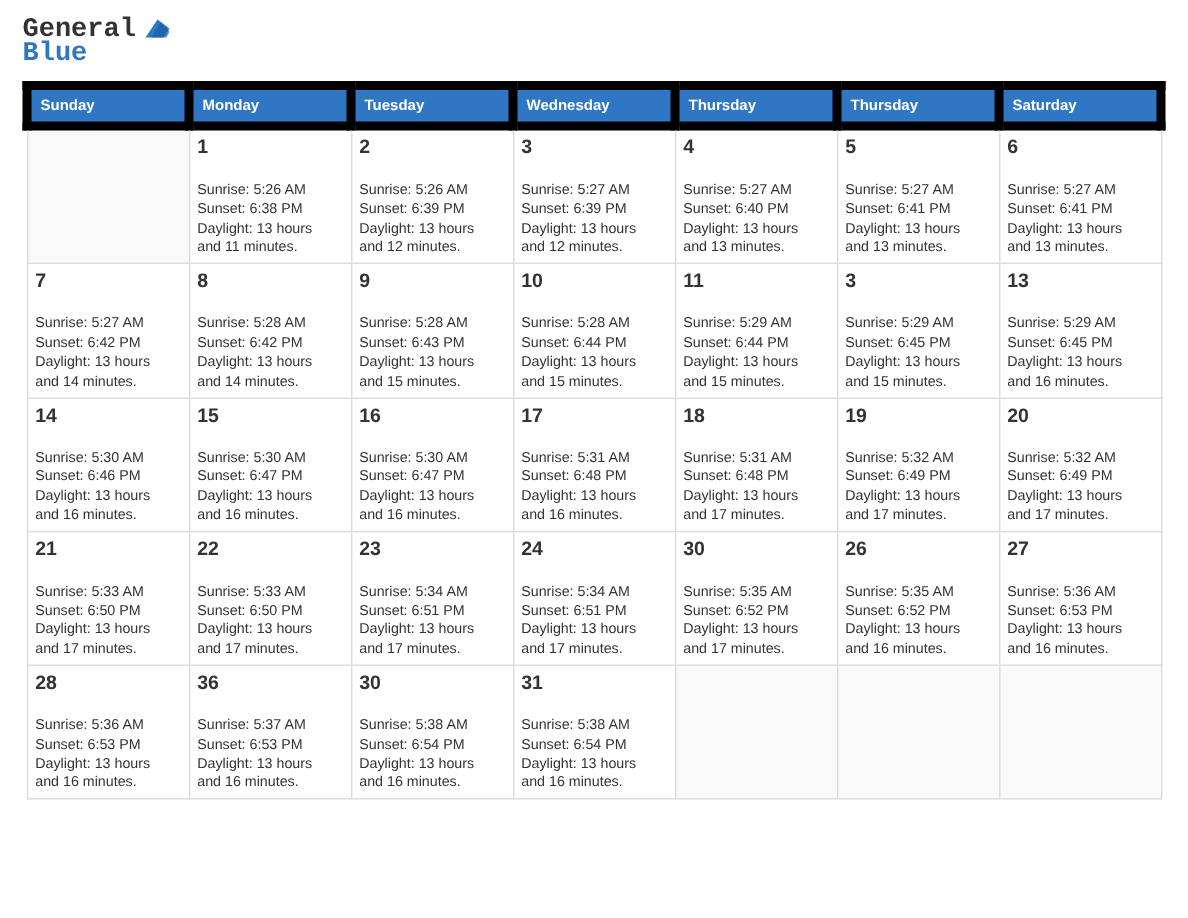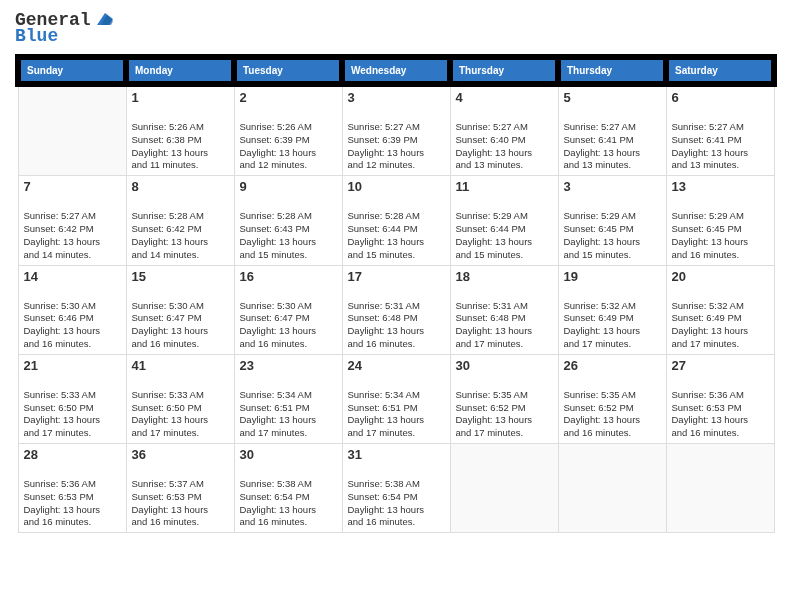--- a/index.html
+++ b/index.html
@@ -196,21 +196,21 @@
             <span class="day-num">20</span>
             <div class="day-info">Sunrise: 5:32 AM<br>Sunset: 6:49 PM<br>Daylight: 13 hours<br>and 17 minutes.</div>
           </td>
         </tr>
         <tr>
           <td>
             <span class="day-num">21</span>
             <div class="day-info">Sunrise: 5:33 AM<br>Sunset: 6:50 PM<br>Daylight: 13 hours<br>and 17 minutes.</div>
           </td>
           <td>
-            <span class="day-num">41</span>
+            <span class="day-num">22</span>
             <div class="day-info">Sunrise: 5:33 AM<br>Sunset: 6:50 PM<br>Daylight: 13 hours<br>and 17 minutes.</div>
           </td>
           <td>
             <span class="day-num">23</span>
             <div class="day-info">Sunrise: 5:34 AM<br>Sunset: 6:51 PM<br>Daylight: 13 hours<br>and 17 minutes.</div>
           </td>
           <td>
             <span class="day-num">24</span>
             <div class="day-info">Sunrise: 5:34 AM<br>Sunset: 6:51 PM<br>Daylight: 13 hours<br>and 17 minutes.</div>
           </td>

